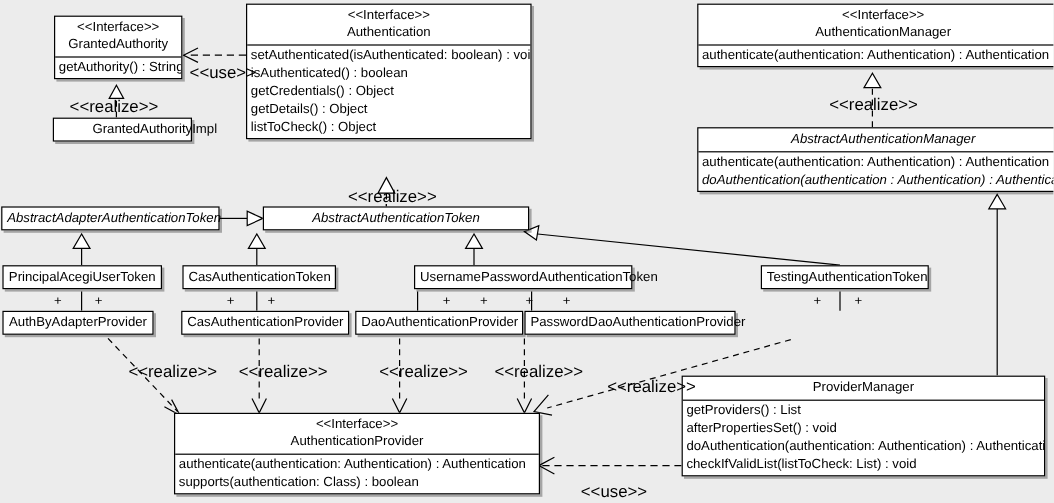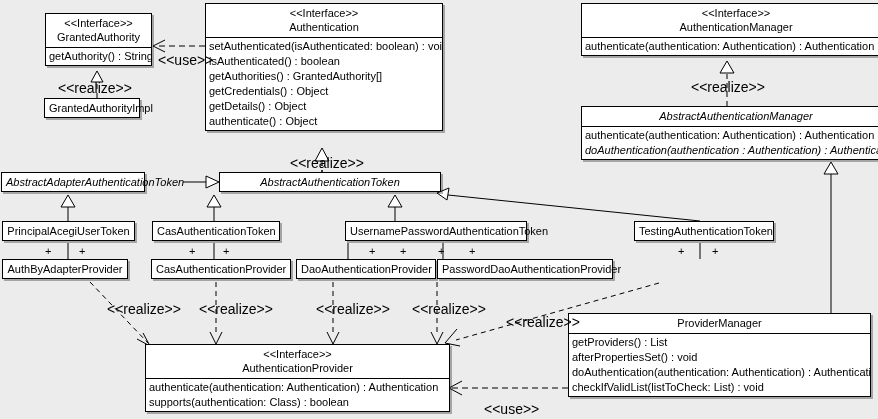--- a/index.html
+++ b/index.html
@@ -160,39 +160,38 @@
     <div class="uml-head">
       <span class="stereo">&lt;&lt;Interface&gt;&gt;</span>
       <span class="cname">GrantedAuthority</span>
     </div>
     <div class="uml-sep"></div>
     <div class="uml-members">
       <div class="member">getAuthority() : String</div>
     </div>
   </div>
 
-  <div class="uml-box simple" style="left:44px; top:98px; width:96px;">
+  <div class="uml-box simple" style="left:44px; top:98px; width:116px;padding-left:28px;">
     <div class="uml-head">
       <span class="cname">GrantedAuthorityImpl</span>
     </div>
   </div>
 
   <div class="uml-box" style="left:205px; top:3px; width:238px;">
     <div class="uml-head">
       <span class="stereo">&lt;&lt;Interface&gt;&gt;</span>
       <span class="cname">Authentication</span>
     </div>
     <div class="uml-sep"></div>
     <div class="uml-members">
       <div class="member">setAuthenticated(isAuthenticated: boolean) : void</div>
       <div class="member">isAuthenticated() : boolean</div>
-      <div class="member">getAuthorities() : GrantedAuthority[]</div>
       <div class="member">getCredentials() : Object</div>
       <div class="member">getDetails() : Object</div>
-      <div class="member">authenticate() : Object</div>
+      <div class="member">listToCheck() : Object</div>
     </div>
   </div>
 
   <div class="uml-box" style="left:581px; top:3px; width:310px;">
     <div class="uml-head">
       <span class="stereo">&lt;&lt;Interface&gt;&gt;</span>
       <span class="cname">AuthenticationManager</span>
     </div>
     <div class="uml-sep"></div>
     <div class="uml-members">
@@ -204,21 +203,21 @@
     <div class="uml-head">
       <span class="cname">AbstractAuthenticationManager</span>
     </div>
     <div class="uml-sep"></div>
     <div class="uml-members" style="font-style:normal;">
       <div class="member" style="font-style:normal;">authenticate(authentication: Authentication) : Authentication</div>
       <div class="member italic">doAuthentication(authentication : Authentication) : Authenticati</div>
     </div>
   </div>
 
-  <div class="uml-box simple abstract" style="left:1px; top:172px; width:144px;">
+  <div class="uml-box simple abstract" style="left:1px; top:172px; width:182px;">
     <div class="uml-head">
       <span class="cname">AbstractAdapterAuthenticationToken</span>
     </div>
   </div>
 
   <div class="uml-box simple abstract" style="left:219px; top:172px; width:222px;">
     <div class="uml-head">
       <span class="cname">AbstractAuthenticationToken</span>
     </div>
   </div>

